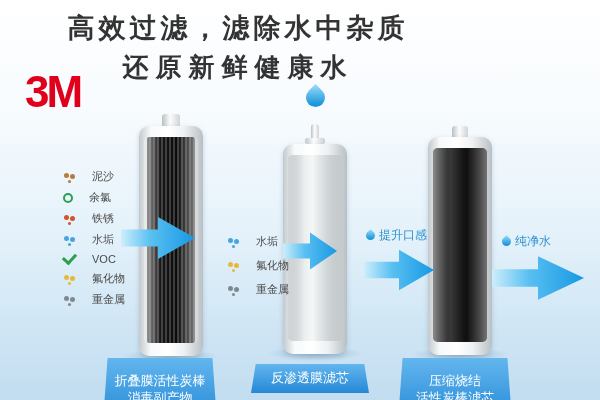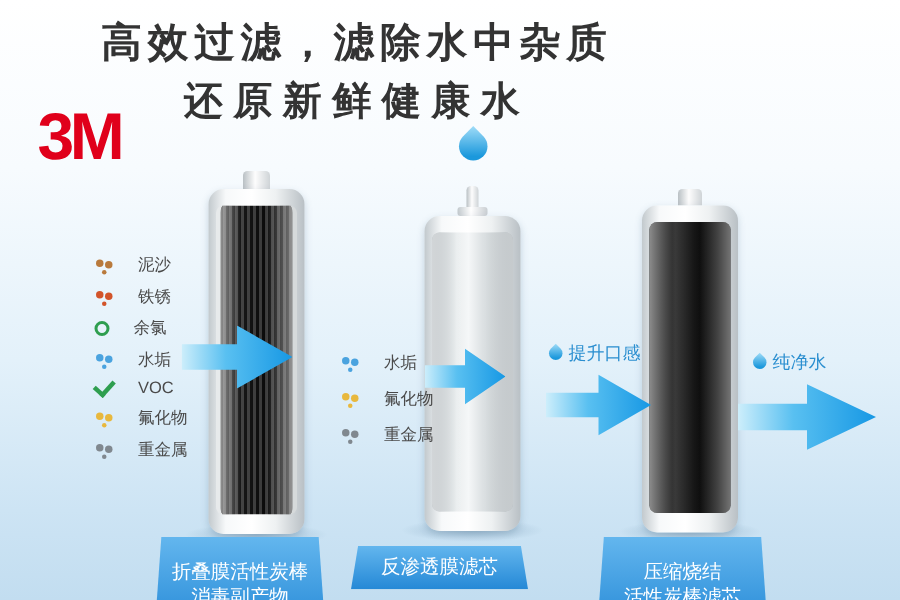--- a/index.html
+++ b/index.html
@@ -63,21 +63,21 @@
   .fshadow{position:absolute;width:96px;height:15px;border-radius:50%;z-index:1;
     background:radial-gradient(ellipse at center,rgba(90,130,160,.40),rgba(90,130,160,0) 70%);}
   .sh1{left:123px;top:349px;}
   .sh2{left:267px;top:346px;}
   .sh3{left:412px;top:347px;}
   
   .caption{position:absolute;z-index:6;color:#fff;text-align:center;font-size:13px;line-height:1.3;
     padding:15px 6px;background:linear-gradient(180deg,#63b6ee,#2488d6);
     clip-path:polygon(4% 0,96% 0,100% 100%,0 100%);box-sizing:border-box;}
   .cap1{left:103px;top:358px;width:114px;}
-  .cap2{left:234px;top:364px;width:118px;padding:6px;}
+  .cap2{left:251px;top:364px;width:118px;padding:6px;}
   .cap3{left:398px;top:358px;width:114px;}
 </style>
 </head>
 <body>
 
 <div class="canvas">
 
   <div class="title-wrap">
     <div class="title-l1">高效过滤，滤除水中杂质</div>
     <div class="title-l2">还原新鲜健康水</div>
@@ -86,26 +86,26 @@
   <div class="logo">3M</div>
 
   <div class="drop drop-big"></div>
 
   <div class="clist list1">
     <div class="citem">
       <span class="dots i-sand"></span>
       <span>泥沙</span>
     </div>
     <div class="citem">
+      <span class="ring"></span>
+      <span>余氯</span>
+    </div>
+    <div class="citem">
       <span class="dots i-rust"></span>
       <span>铁锈</span>
-    </div>
-    <div class="citem">
-      <span class="ring"></span>
-      <span>余氯</span>
     </div>
     <div class="citem">
       <span class="dots i-scale"></span>
       <span>水垢</span>
     </div>
     <div class="citem">
       <span class="check"></span>
       <span>VOC</span>
     </div>
     <div class="citem">

